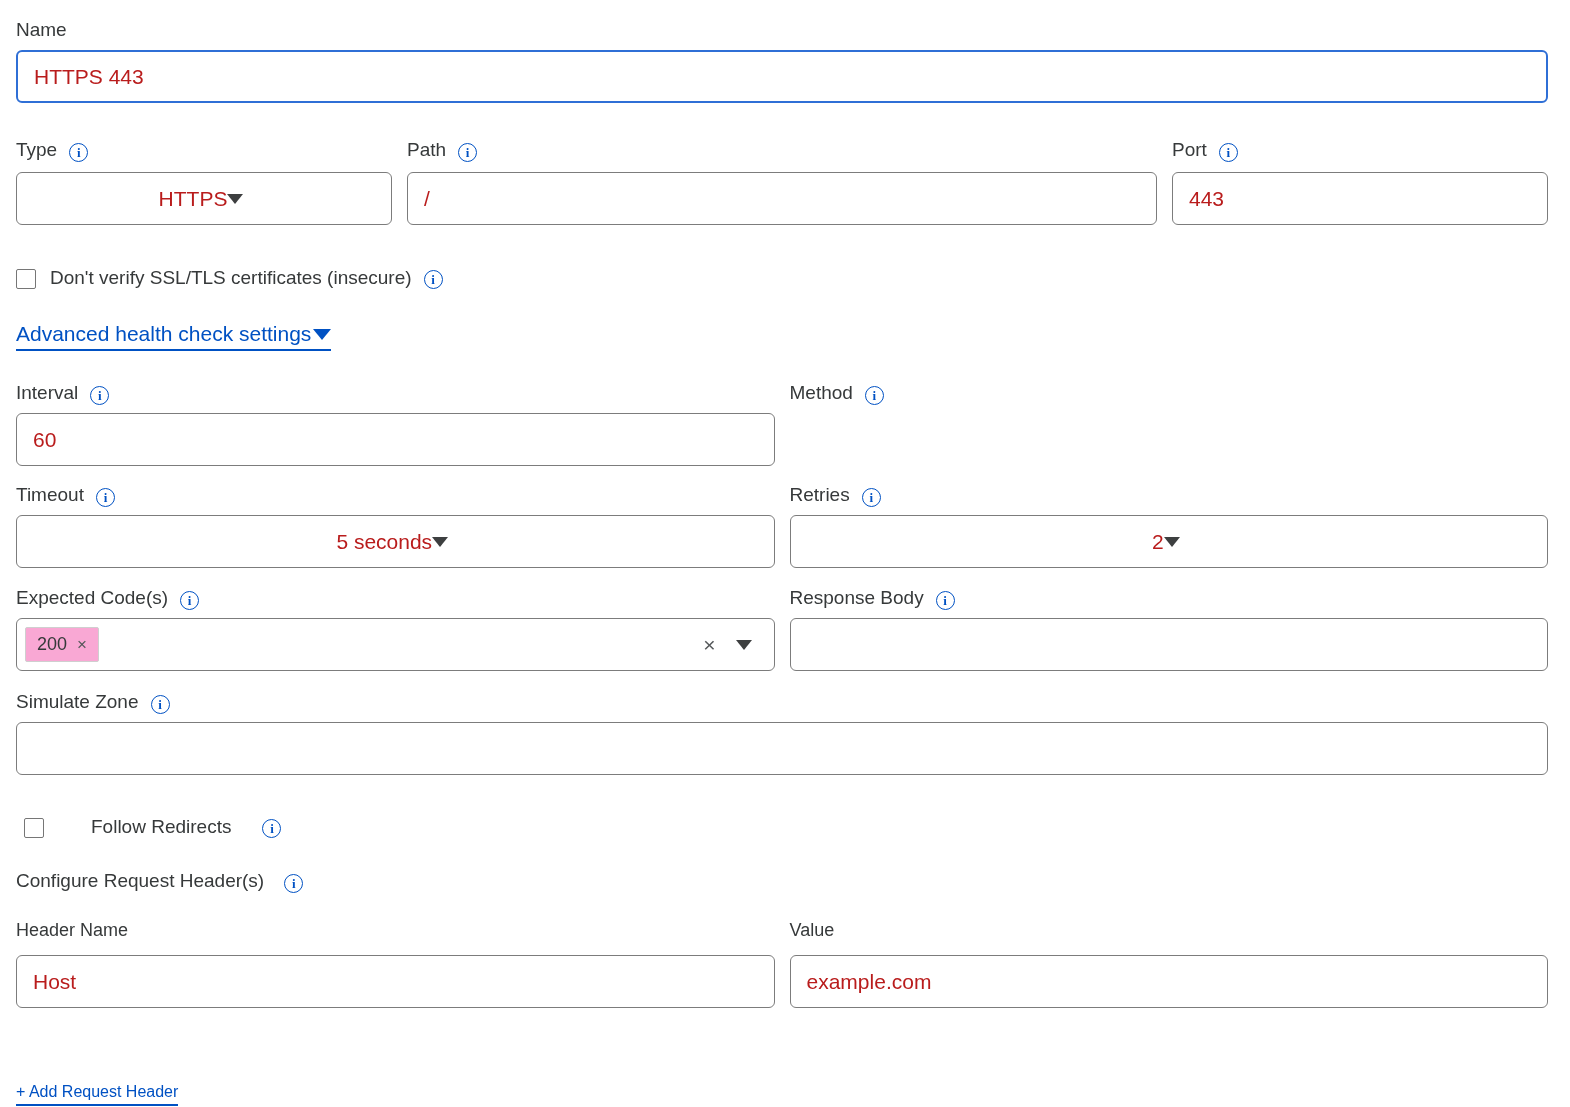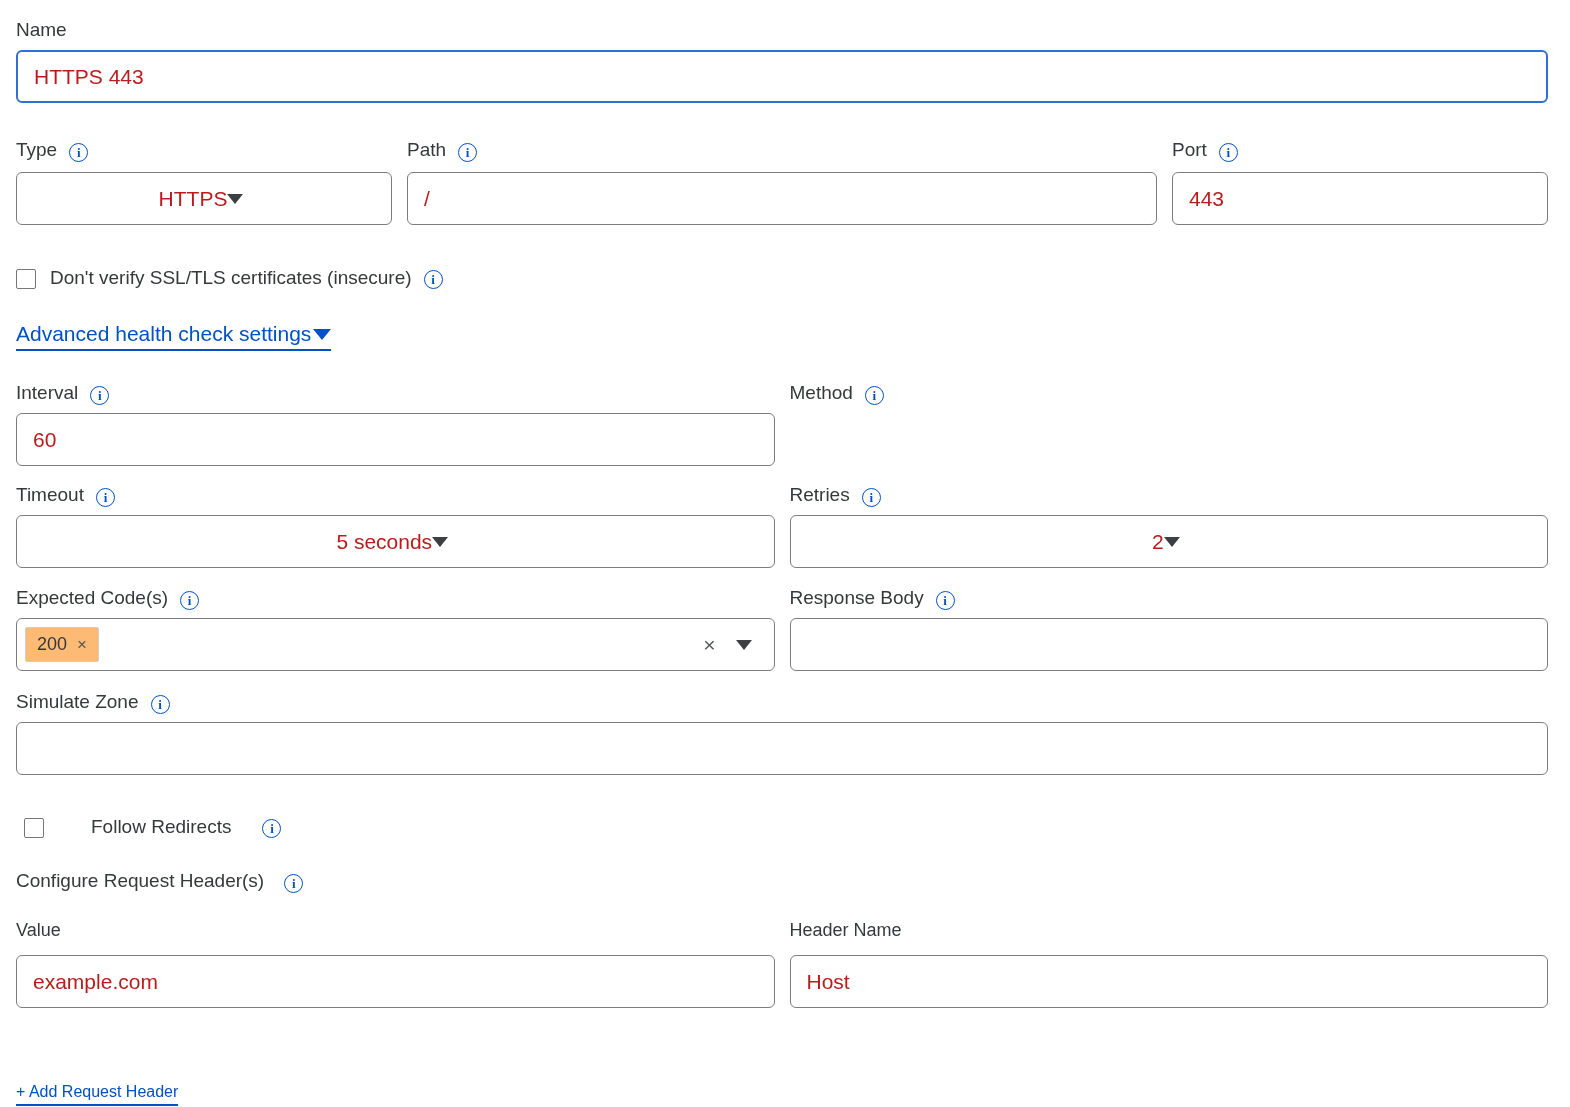--- a/index.html
+++ b/index.html
@@ -47,21 +47,21 @@
   .caret.blue{border-top-color:#0051c3;border-left-width:9px;border-right-width:9px;border-top-width:11px;margin-left:2px;}
 
   
   .multiselect{
     box-sizing:border-box;height:53px;width:100%;
     border:1px solid #7c7c7c;border-radius:6px;background:#fff;
     display:flex;align-items:center;padding:0 22px 0 8px;
   }
   .tag{
     display:inline-flex;align-items:center;gap:10px;
-    background:#fdba74;border:1px solid #cfcfcf;border-radius:2px;
+    background:#f9a8d4;border:1px solid #cfcfcf;border-radius:2px;
     padding:6px 11px;font-size:18px;color:#36393a;
   }
   .tag .tag-x{color:#55585a;font-size:17px;cursor:pointer;line-height:1;}
   .ms-spacer{flex:1;}
   .ms-clear{color:#55585a;font-size:21px;margin-right:20px;cursor:pointer;line-height:1;}
 
   
   .checkbox-row{display:flex;align-items:flex-end;font-size:19px;color:#36393a;}
   .checkbox{
     width:20px;height:20px;box-sizing:border-box;background:#fff;
@@ -216,26 +216,26 @@
     <span class="info">i</span>
   </div>
 
   <div class="field-label" style="margin-top:31px;gap:20px;">
     <span>Configure Request Header(s)</span>
     <span class="info">i</span>
   </div>
 
   <div class="row2" style="margin-top:26px;">
     <div>
+      <div class="plain-label mb14">Header Name</div>
+      <input class="text-input" type="text" value="Host" style="">
+    </div>
+    <div>
       <div class="plain-label mb14">Value</div>
       <input class="text-input" type="text" value="example.com" style="">
-    </div>
-    <div>
-      <div class="plain-label mb14">Header Name</div>
-      <input class="text-input" type="text" value="Host" style="">
     </div>
   </div>
 
   <div style="margin-top:32px;">
     <a class="link add">
       <span>+ Add Request Header</span>
     </a>
   </div>
 
   <hr class="divider">

